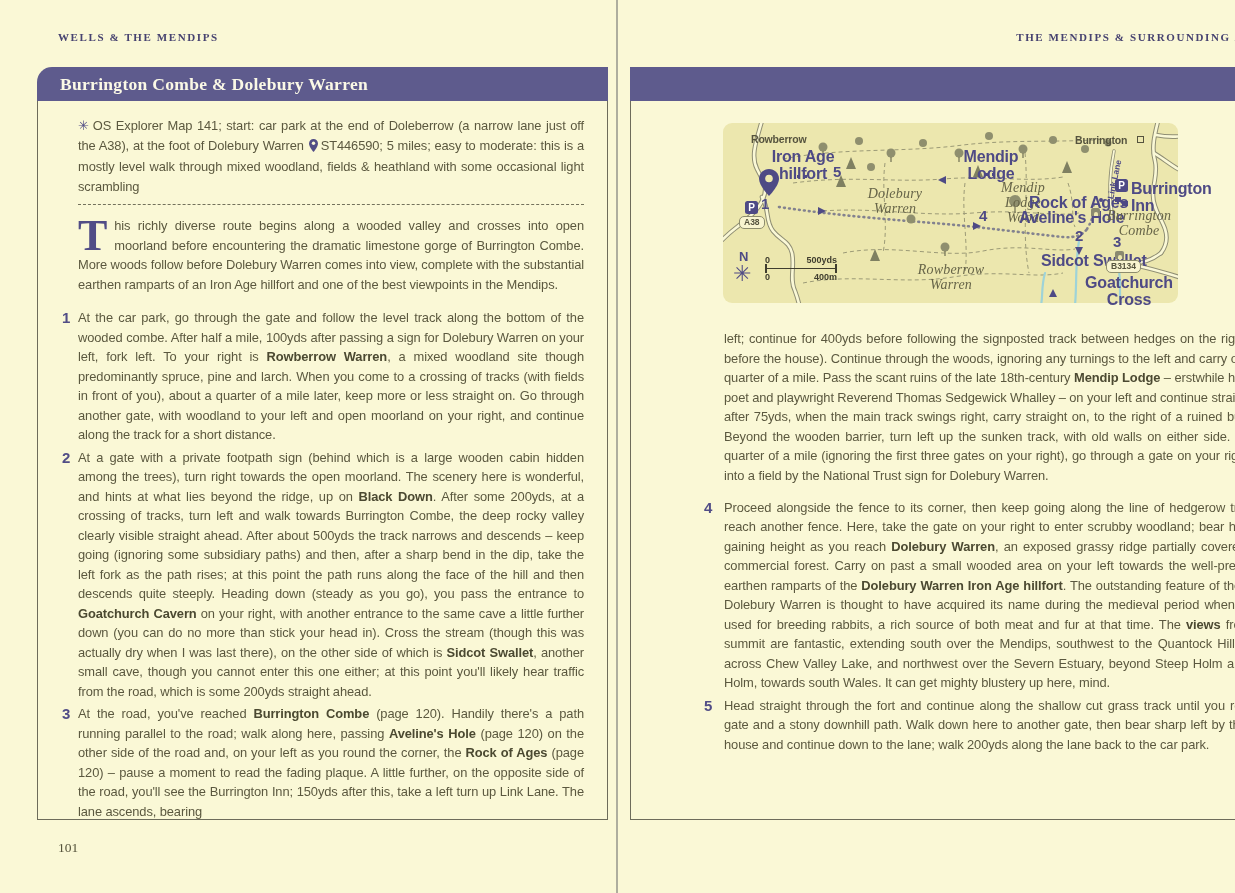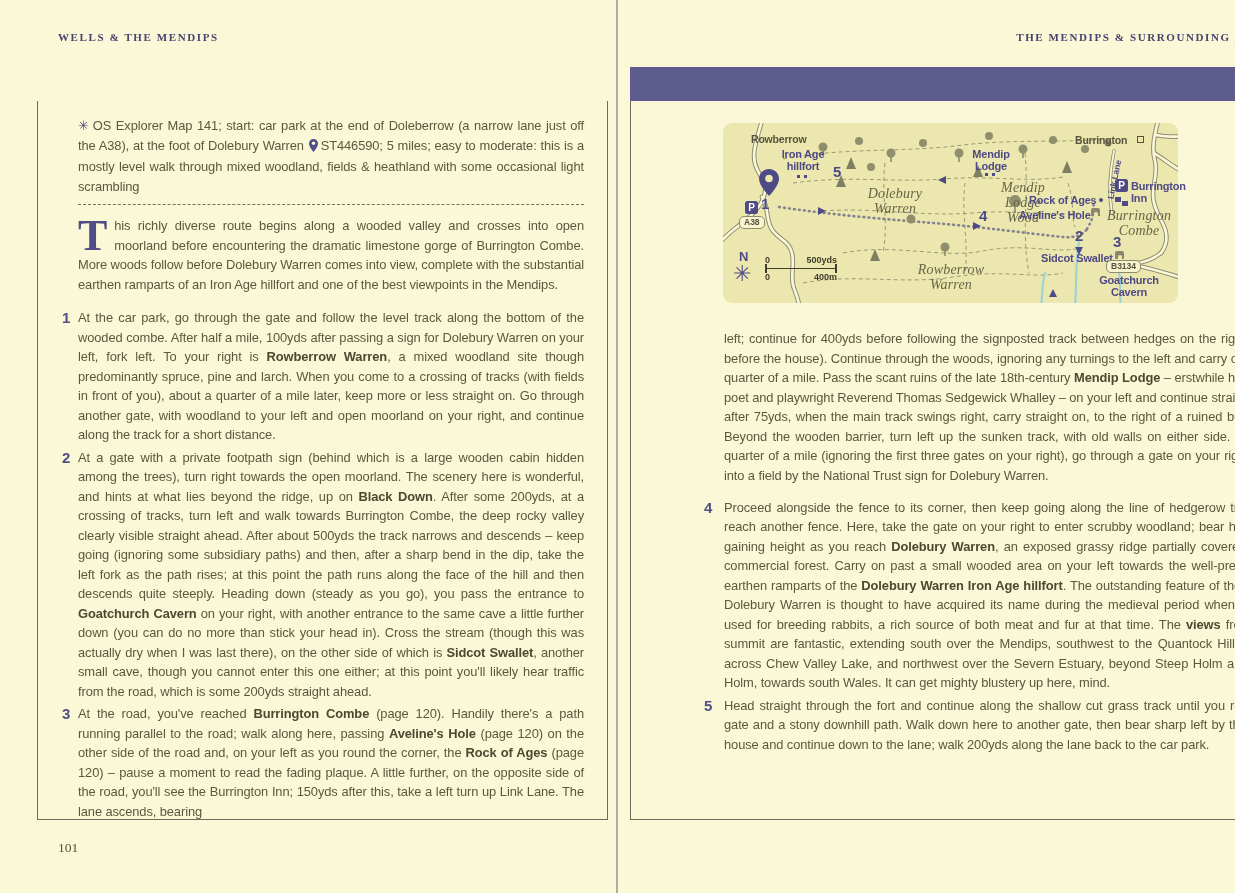--- a/index.html
+++ b/index.html
@@ -85,21 +85,21 @@
   
   .map-figure{
     position:relative;
     width:455px;height:180px;
     margin:22px 0 0 -1px;
     background:#ece7ae;
     border-radius:9px;
   }
   .map-canvas{position:absolute;inset:0;border-radius:9px;}
   .ml{position:absolute;white-space:pre-line;line-height:1.06;}
-  .ml-purple{font-size:11px;font-weight:bold;color:#4e4a85;letter-spacing:-0.2px;}
+  .ml-purple{font-size:16px;font-weight:bold;color:#4e4a85;letter-spacing:-0.2px;}
   .ml-olive{font-size:10.5px;font-weight:bold;color:#55533e;letter-spacing:-0.2px;}
   .ml-ital{font-family:"Liberation Serif",serif;font-style:italic;font-size:14px;color:#666448;letter-spacing:.2px;}
   .ctr{transform:translateX(-50%);text-align:center;}
   .wp{position:absolute;font-size:15px;font-weight:bold;color:#4e4a85;}
   .badge{
     position:absolute;font-size:8.5px;font-weight:bold;color:#55533e;
     background:#f8f4cf;border:1px solid #8d8c6d;border-radius:5px;
     padding:0 4px;height:11px;line-height:11px;
   }
   .pbadge{
@@ -127,20 +127,23 @@
 </style>
 </head>
 <body>
 
 <div class="spread">
   <div class="gutter"></div>
 
   <div class="page page-left">
     <div class="running-head rh-left">WELLS &amp; THE MENDIPS</div>
 
+    <div class="titlebar round-tl">
+      <h1>Burrington Combe &amp; Dolebury Warren</h1>
+    </div>
 
     <div class="content-box cb-left">
       <p class="body-text intro"><span class="route-icon">✳</span><span>OS Explorer Map 141; start: car park at the end of Doleberrow (a narrow lane just off the A38), at the foot of Dolebury Warren </span><span class="pin-icon-inline"><svg width="9" height="13" viewBox="0 0 9 13">
               <path d="M4.5 0C2 0 0 2 0 4.4 0 7.6 4.5 13 4.5 13S9 7.6 9 4.4C9 2 7 0 4.5 0z" fill="#514d86"></path>
               <circle cx="4.5" cy="4.3" r="1.7" fill="#faf8d6"></circle>
             </svg></span><span>ST446590; 5 miles; easy to moderate: this is a mostly level walk through mixed woodland, fields &amp; heathland with some occasional light scrambling</span></p>
 
       <hr class="dashed-sep">
 
       <p class="body-text lede"><span class="drop-cap">T</span><span>his richly diverse route begins along a wooded valley and crosses into open moorland before encountering the dramatic limestone gorge of Burrington Combe. More woods follow before Dolebury Warren comes into view, complete with the substantial earthen ramparts of an Iron Age hillfort and one of the best viewpoints in the Mendips.</span></p>
@@ -295,21 +298,21 @@
 Inn</div>
         <div class="ml ml-purple" style="left:306px;top:72px">Rock of Ages</div>
         <span class="dot" style="left:376px;top:75px"></span>
         <div class="ml ml-purple" style="left:296px;top:87px">Aveline's Hole</div>
         <span class="cave" style="left:368px;top:85px"></span>
         <div class="ml ml-ital ctr" style="left:416px;top:86px">Burrington
 Combe</div>
         <div class="ml ml-purple" style="left:318px;top:130px">Sidcot Swallet</div>
         <span class="cave" style="left:392px;top:128px"></span>
         <div class="ml ml-purple ctr" style="left:406px;top:152px">Goatchurch
-Cavern</div>
+Cross</div>
         <div class="ml lane-label" style="left:372px;top:52px">Link Lane</div>
         <div class="badge" style="left:16px;top:93px">A38</div>
         <div class="badge" style="left:383px;top:137px">B3134</div>
 
         <div class="compass-n" style="left:16px;top:126px">N</div>
         <div class="compass-star" style="left:10px;top:140px">✳</div>
         <div class="scale" style="left:42px;top:132px">
           <div class="scale-row">
             <span>0</span>
             <span>500yds</span>

